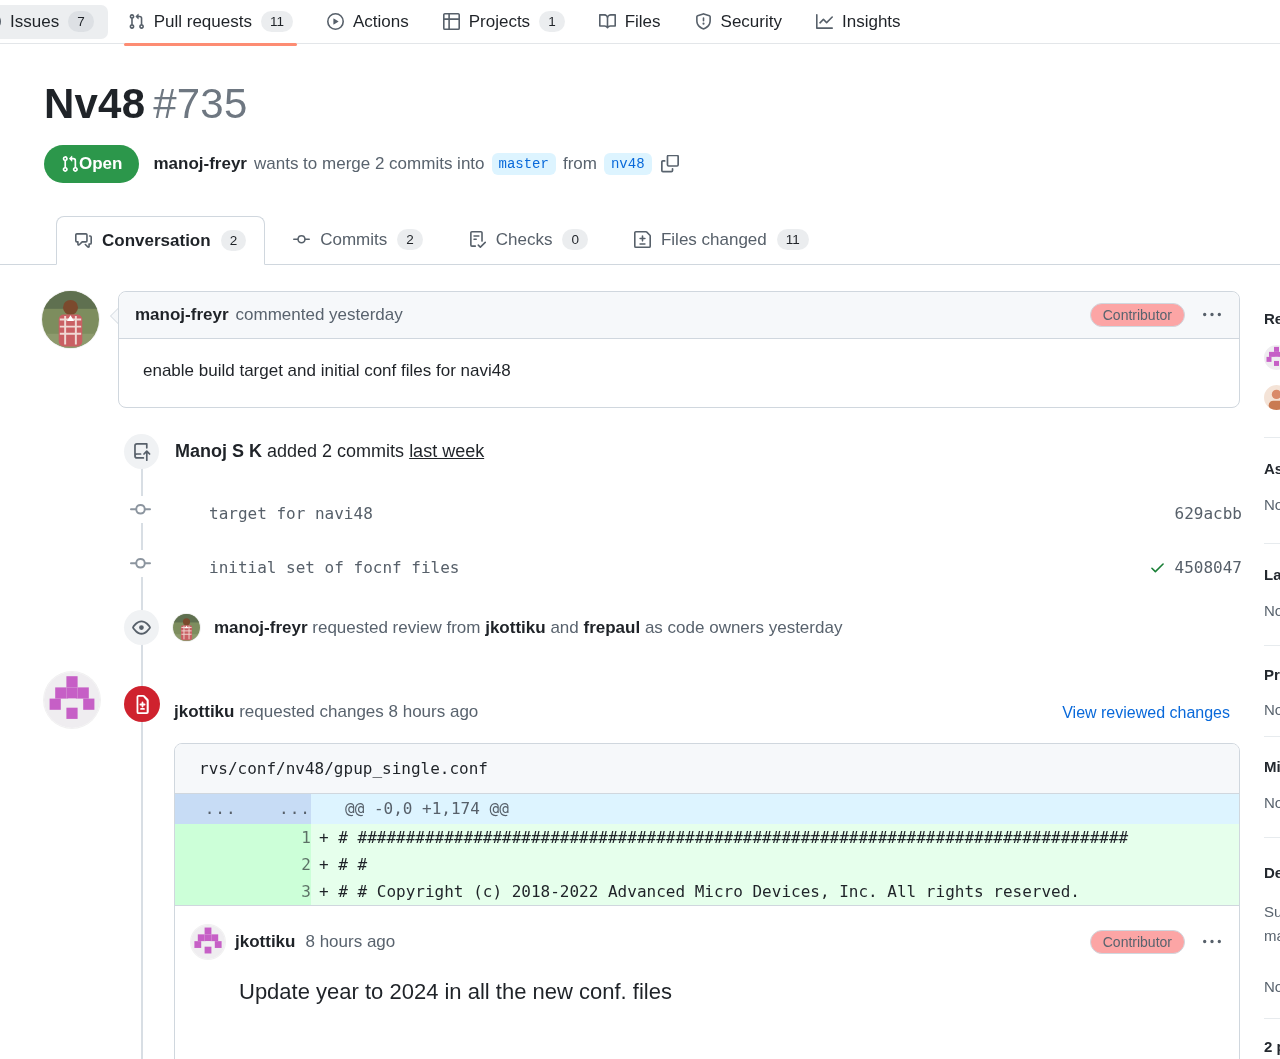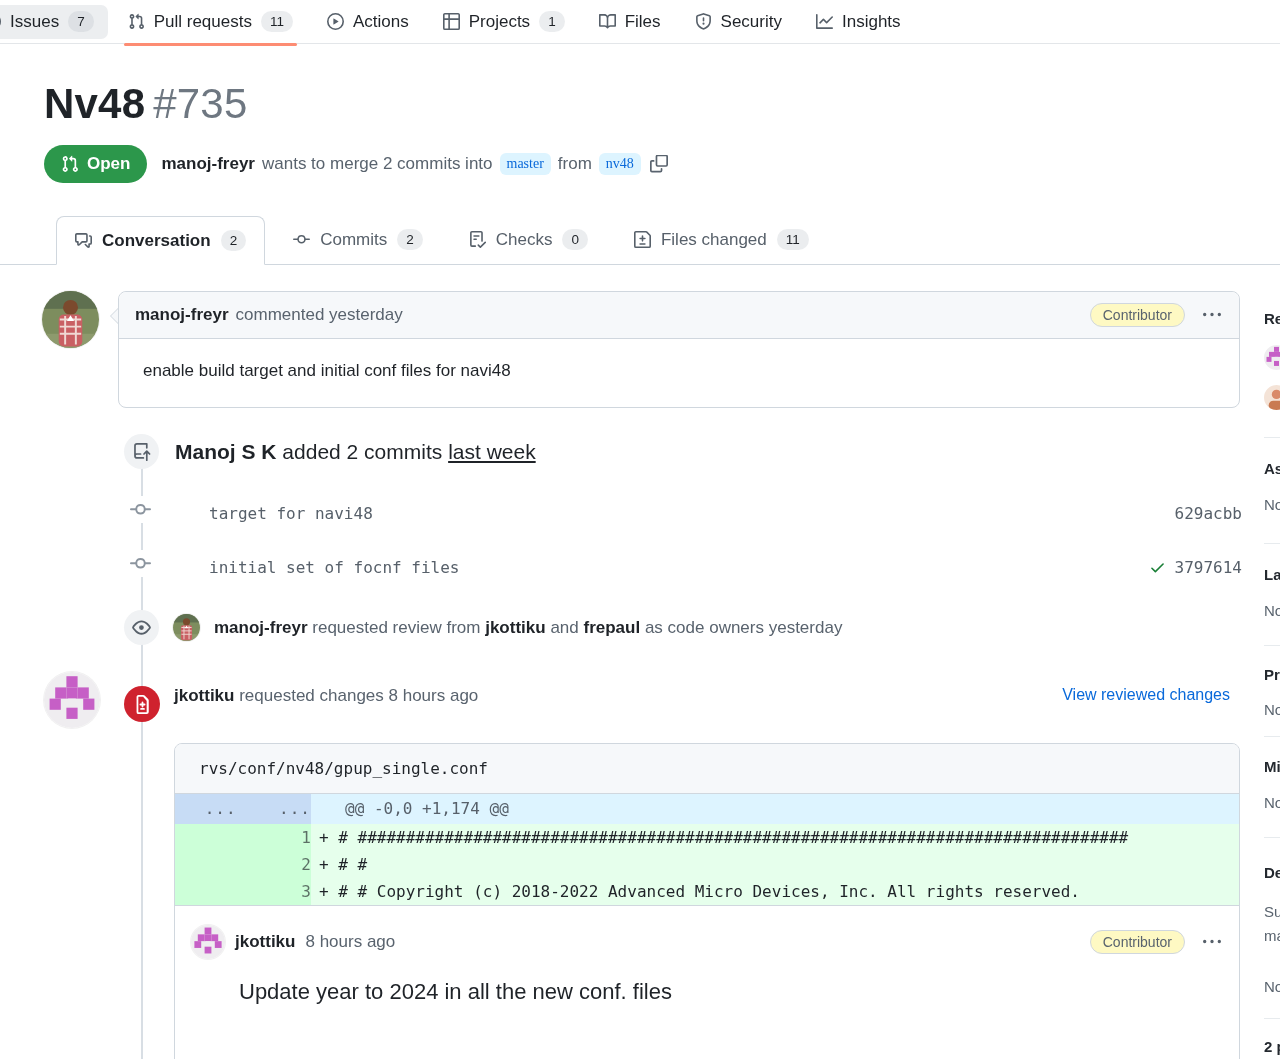--- a/index.html
+++ b/index.html
@@ -24,25 +24,25 @@
   .nav-item.active::after{content:"";position:absolute;left:10px;right:10px;bottom:-7px;
     height:3px;background:var(--accent);border-radius:3px}
   .counter{background:var(--counter);border-radius:2em;font-size:13.5px;line-height:21px;
     padding:0 9px;color:var(--fg)}
 
   
   .pr-head{padding:36px 44px 0 44px}
   .pr-title{font-size:42px;font-weight:600;letter-spacing:.2px}
   .pr-title .num{color:#6e7781;font-weight:400;margin-left:8px}
   .pr-meta{display:flex;align-items:center;gap:14px;margin-top:17px}
-  .state-pill{display:inline-flex;align-items:center;gap:8px;background:var(--green);
+  .state-pill{display:inline-flex;align-items:center;gap:0;background:var(--green);
     color:#fff;font-weight:600;font-size:17px;padding:9px 17px;border-radius:999px}
   .meta-text{font-size:17px;color:var(--muted);display:flex;align-items:center;gap:7px;flex-wrap:wrap}
   .meta-text .author{font-weight:700;color:var(--fg)}
-  .branch-label{font-family:Liberation Serif, serif;font-size:14px;
+  .branch-label{font-family:Liberation Mono, monospace;font-size:14px;
     color:var(--link);background:var(--hunk-bg);padding:3px 7px;border-radius:6px;cursor:pointer}
   .copy-btn{color:var(--muted);cursor:pointer;margin-left:2px}
 
   
   .pr-tabs{display:flex;align-items:flex-end;gap:10px;padding-left:56px;margin-top:33px;
     border-bottom:1px solid var(--border);position:relative}
   .tab{display:flex;align-items:center;gap:10px;font-size:17px;color:#57606a;
     padding:13px 18px;margin-bottom:1px;cursor:pointer}
   .tab .ticon{color:#57606a}
   .tab.active{background:#fff;border:1px solid var(--border);border-bottom:1px solid #fff;
@@ -61,48 +61,48 @@
   .comment-card::before{content:"";position:absolute;left:-17px;top:16px;
     border:8px solid transparent;border-right-color:var(--border)}
   .comment-card::after{content:"";position:absolute;left:-15px;top:17px;
     border:7px solid transparent;border-right-color:var(--subtle)}
   .comment-head{display:flex;align-items:center;background:var(--subtle);
     border-bottom:1px solid var(--border);border-radius:8px 8px 0 0;padding:11px 16px;gap:7px}
   .comment-head .cauthor{font-weight:700;font-size:17px}
   .comment-head .cmeta{color:var(--muted);font-size:17px}
   .head-right{margin-left:auto;display:flex;align-items:center;gap:16px}
   .role-badge{border:1px solid var(--border);border-radius:999px;padding:3px 12px;
-    font-size:14px;color:var(--muted);background:#fef9c3}
+    font-size:14px;color:var(--muted);background:#fca5a5}
   .kebab{color:#57606a;cursor:pointer;padding:2px}
   .comment-body{padding:22px 16px 26px 24px;font-size:17px}
 
   
   .tl-badge{width:35px;height:35px;border-radius:50%;background:#f0f2f4;display:flex;
     align-items:center;justify-content:center;color:#57606a;z-index:1;position:relative}
   .commits-header{display:flex;align-items:center;gap:16px;margin:26px 0 0 124px;position:relative;z-index:1}
-  .commits-header .txt{font-size:21px}
+  .commits-header .txt{font-size:18px}
   .commits-header .who{font-weight:700}
   .commits-header .when{text-decoration:underline;cursor:pointer}
   .commit-row{display:flex;align-items:flex-end;margin:27px 38px 0 130px;position:relative;z-index:1}
   .commit-icon{color:#8c959f;background:#fff;padding:3px 0}
   .commit-msg{font-family:"DejaVu Sans Mono","Liberation Mono",monospace;font-size:16px;
     color:#57606a;margin-left:58px;cursor:pointer}
   .commit-sha{margin-left:auto;display:flex;align-items:center;gap:9px;
     font-family:"DejaVu Sans Mono","Liberation Mono",monospace;font-size:16px;color:#57606a;cursor:pointer}
   .check{color:#1a7f37}
 
   .review-request{display:flex;align-items:center;gap:14px;margin:33px 0 0 124px;position:relative;z-index:1}
   .avatar-26{width:27px;height:27px;border-radius:50%;overflow:hidden;box-shadow:0 0 0 1px rgba(0,0,0,.06)}
   .rr-text{font-size:17px;color:var(--muted)}
   .rr-text b{color:var(--fg);font-weight:700}
 
   .review-head{position:relative;margin-top:41px;z-index:1}
   .avatar-56b{position:absolute;left:44px;top:-14px;width:56px;height:56px;border-radius:50%;overflow:hidden;
     box-shadow:0 0 0 1px rgba(0,0,0,.06)}
-  .review-line{display:flex;align-items:flex-start;margin:0 50px 0 124px;gap:14px}
+  .review-line{display:flex;align-items:flex-end;margin:0 50px 0 124px;gap:14px}
   .badge-red{width:36px;height:36px;border-radius:50%;background:var(--red);color:#fff;
     display:flex;align-items:center;justify-content:center}
   .review-txt{font-size:17px;color:var(--muted)}
   .review-txt b{color:var(--fg);font-weight:700}
   .review-link{margin-left:auto;color:var(--link);font-size:16px;cursor:pointer}
 
   
   .diff-card{margin:21px 40px 0 174px;border:1px solid var(--border);border-radius:8px;
     background:#fff;overflow:hidden;height:420px}
   .diff-file{background:var(--subtle);border-bottom:1px solid var(--border);padding:15px 24px;
@@ -353,21 +353,21 @@
             <path d="M11.93 8.5a4.002 4.002 0 0 1-7.86 0H.75a.75.75 0 0 1 0-1.5h3.32a4.002 4.002 0 0 1 7.86 0h3.32a.75.75 0 0 1 0 1.5Zm-1.43-.75a2.5 2.5 0 1 0-5 0 2.5 2.5 0 0 0 5 0Z"></path>
           </svg>
       </span>
       <span class="commit-msg">initial set of focnf files</span>
       <span class="commit-sha">
         <span class="check">
           <svg width="17" height="17" viewBox="0 0 16 16" fill="currentColor">
               <path d="M13.78 4.22a.75.75 0 0 1 0 1.06l-7.25 7.25a.75.75 0 0 1-1.06 0L2.22 9.28a.751.751 0 0 1 .018-1.042.751.751 0 0 1 1.042-.018L6 10.94l6.72-6.72a.75.75 0 0 1 1.06 0Z"></path>
             </svg>
         </span>
-        <span>3797614</span>
+        <span>4508047</span>
       </span>
     </div>
 
     <div class="review-request">
       <span class="tl-badge">
         <svg width="19" height="19" viewBox="0 0 16 16" fill="currentColor">
             <path d="M8 2c1.981 0 3.671.992 4.933 2.078 1.27 1.091 2.187 2.345 2.637 3.023a1.62 1.62 0 0 1 0 1.798c-.45.678-1.367 1.932-2.637 3.023C11.67 13.008 9.981 14 8 14c-1.981 0-3.671-.992-4.933-2.078C1.797 10.831.88 9.577.43 8.899a1.62 1.62 0 0 1 0-1.798c.45-.678 1.367-1.932 2.637-3.023C4.33 2.992 6.019 2 8 2ZM1.679 7.932a.12.12 0 0 0 0 .136c.411.622 1.241 1.75 2.366 2.717C5.176 11.758 6.527 12.5 8 12.5c1.473 0 2.825-.742 3.955-1.715 1.124-.967 1.954-2.096 2.366-2.717a.12.12 0 0 0 0-.136c-.412-.621-1.242-1.75-2.366-2.717C10.824 4.242 9.473 3.5 8 3.5c-1.473 0-2.825.742-3.955 1.715-1.124.967-1.954 2.096-2.366 2.717ZM8 10a2 2 0 1 1-.001-3.999A2 2 0 0 1 8 10Z"></path>
           </svg>
       </span>
       <span class="avatar-26">

